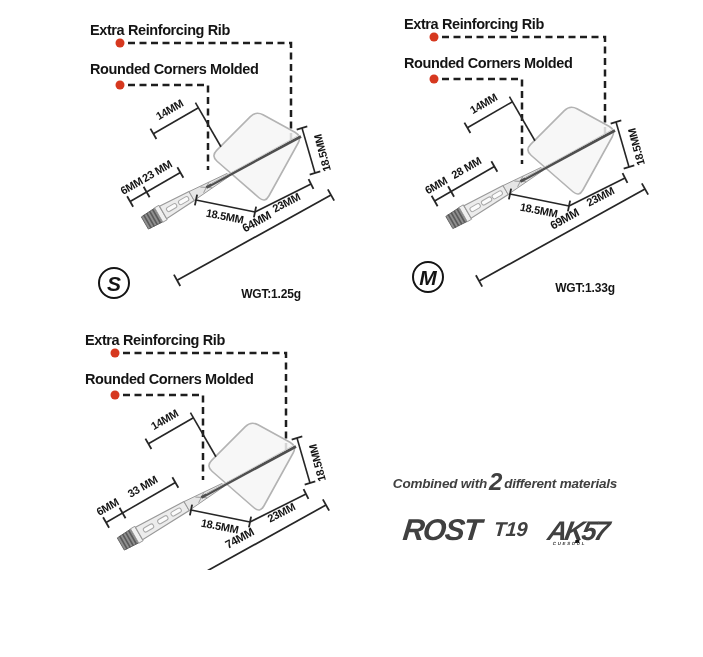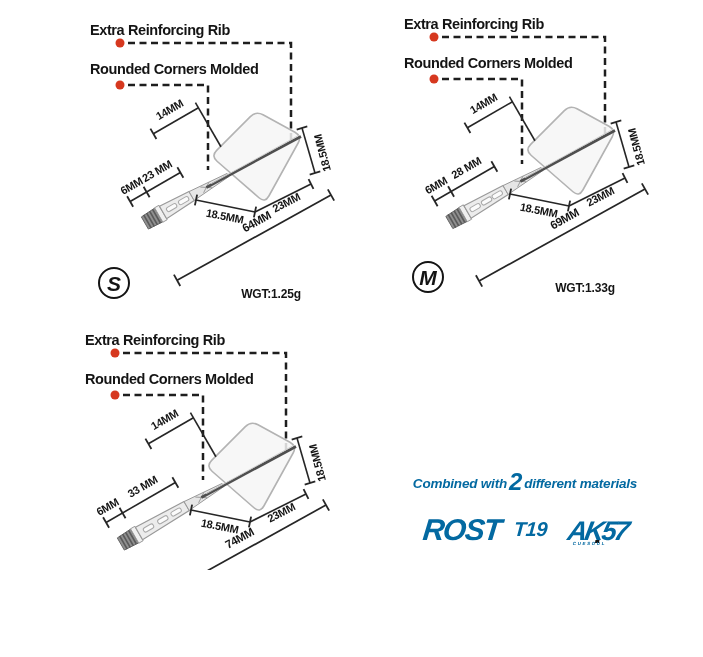--- a/index.html
+++ b/index.html
@@ -1,20 +1,20 @@
 <!DOCTYPE html>
 <html><head>
 <meta charset="utf-8">
 <style>
   html,body{margin:0;padding:0;background:#ffffff;}
   .canvas{position:relative;width:703px;height:570px;background:#fff;overflow:hidden;
           font-family:"Liberation Sans",sans-serif;}
   .panel{position:absolute;overflow:visible;}
   svg text{font-family:"Liberation Sans",sans-serif;font-weight:bold;}
-  .footer{position:absolute;left:394px;top:471px;width:262px;text-align:center;color:#0369a1;}
+  .footer{position:absolute;left:374px;top:471px;width:262px;text-align:center;color:#404040;}
   .tagline{font-style:italic;font-weight:bold;font-size:13.5px;line-height:18px;letter-spacing:-0.2px;white-space:nowrap;}
   .big2{font-size:24px;font-weight:bold;font-style:italic;position:relative;top:2px;margin:0 2px;}
   .brands{margin-top:20px;white-space:nowrap;}
   .rost{display:inline-block;font-size:30px;font-weight:bold;font-style:italic;
         letter-spacing:-1.5px;transform:skewX(-6deg);}
   .t19{display:inline-block;font-size:20px;font-weight:bold;font-style:italic;
        transform:skewX(-4deg);margin-left:9px;position:relative;top:-4px;letter-spacing:-0.5px;}
   .ak57{display:inline-block;position:relative;margin-left:16px;font-size:27px;font-weight:bold;
         font-style:italic;letter-spacing:-2.5px;transform:skewX(-10deg);}
   .ak-sub{position:absolute;left:7px;bottom:1px;font-size:4.5px;font-style:normal;

